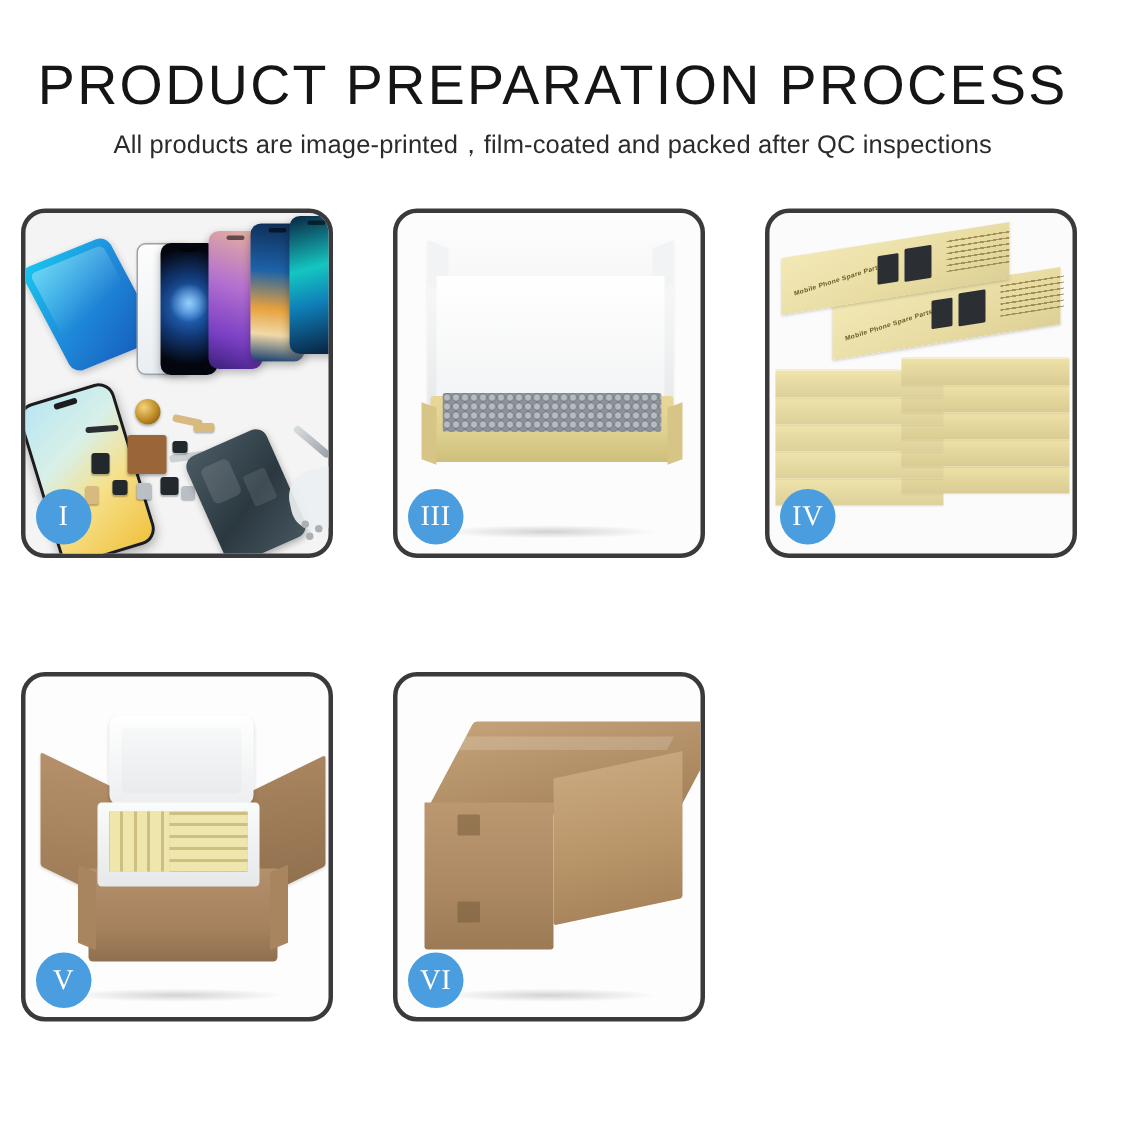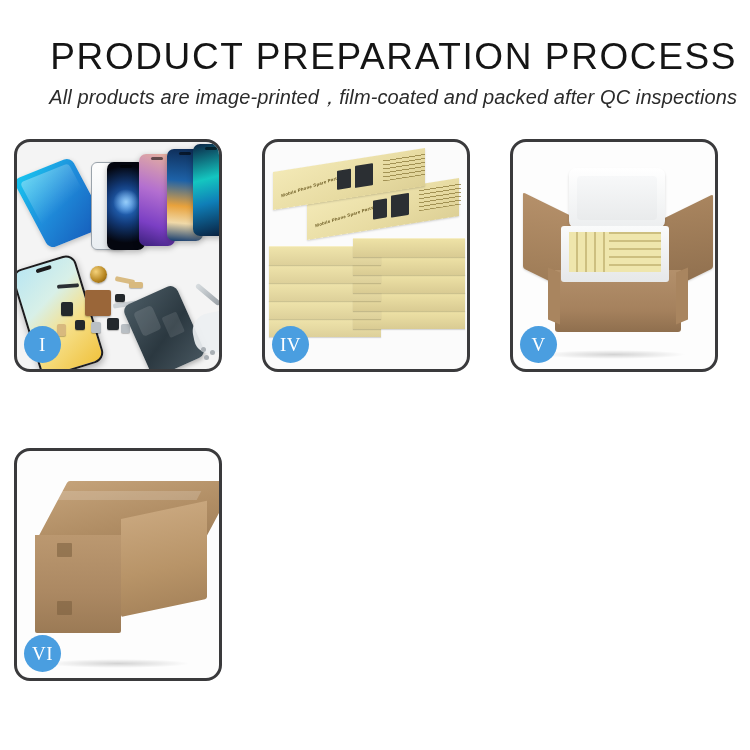--- a/index.html
+++ b/index.html
@@ -5,29 +5,29 @@
   html,body{margin:0;padding:0;}
   body{
     width:750px;height:750px;
     background:#ffffff;
     font-family:"Liberation Sans", sans-serif;
     overflow:hidden;
   }
   #page{position:relative;width:750px;height:750px;}
 
   
-  .header{position:absolute;left:0;top:36px;width:737px;text-align:right;}
+  .header{position:absolute;left:0;top:36px;width:737px;text-align:center;}
   .title{
     font-size:37px;letter-spacing:1.6px;color:#151515;
     font-weight:400;line-height:42px;white-space:nowrap;
     font-family:"Liberation Sans", sans-serif;
   }
   .subtitle{
-    margin-top:9px;font-size:20px;color:#2b2b2b;letter-spacing:.1px;
-    line-height:20px;white-space:nowrap;font-style:italic;
+    margin-top:9px;font-size:17px;color:#2b2b2b;letter-spacing:.1px;
+    line-height:20px;white-space:nowrap;
   }
 
   
   .grid{
     position:absolute;left:14px;top:139px;
     width:722px;height:542px;
     display:grid;
     grid-template-columns:repeat(3,208px);
     grid-template-rows:repeat(2,233px);
     column-gap:40px;row-gap:76px;
@@ -371,20 +371,30 @@
         <div class="screws">
           <span style="left:0;top:0"></span>
             <span style="left:9px;top:3px"></span>
             <span style="left:3px;top:8px"></span>
         </div>
       </div>
       <div class="badge">I</div>
     </div>
 
 
+    <div class="panel p3">
+      <div class="stage">
+        <div class="lid3"></div>
+        <div class="foam3"></div>
+        <div class="tray3"></div>
+        <div class="grit3"></div>
+        <div class="shadow"></div>
+      </div>
+      <div class="badge">III</div>
+    </div>
 
     <div class="panel p4">
       <div class="stage">
 
         <div class="boxL" style="top:176px;"></div>
           <div class="boxR" style="top:168px;"></div>
         <div class="boxL" style="top:158px;"></div>
           <div class="boxR" style="top:150px;"></div>
         <div class="boxL" style="top:140px;"></div>
           <div class="boxR" style="top:132px;"></div>

